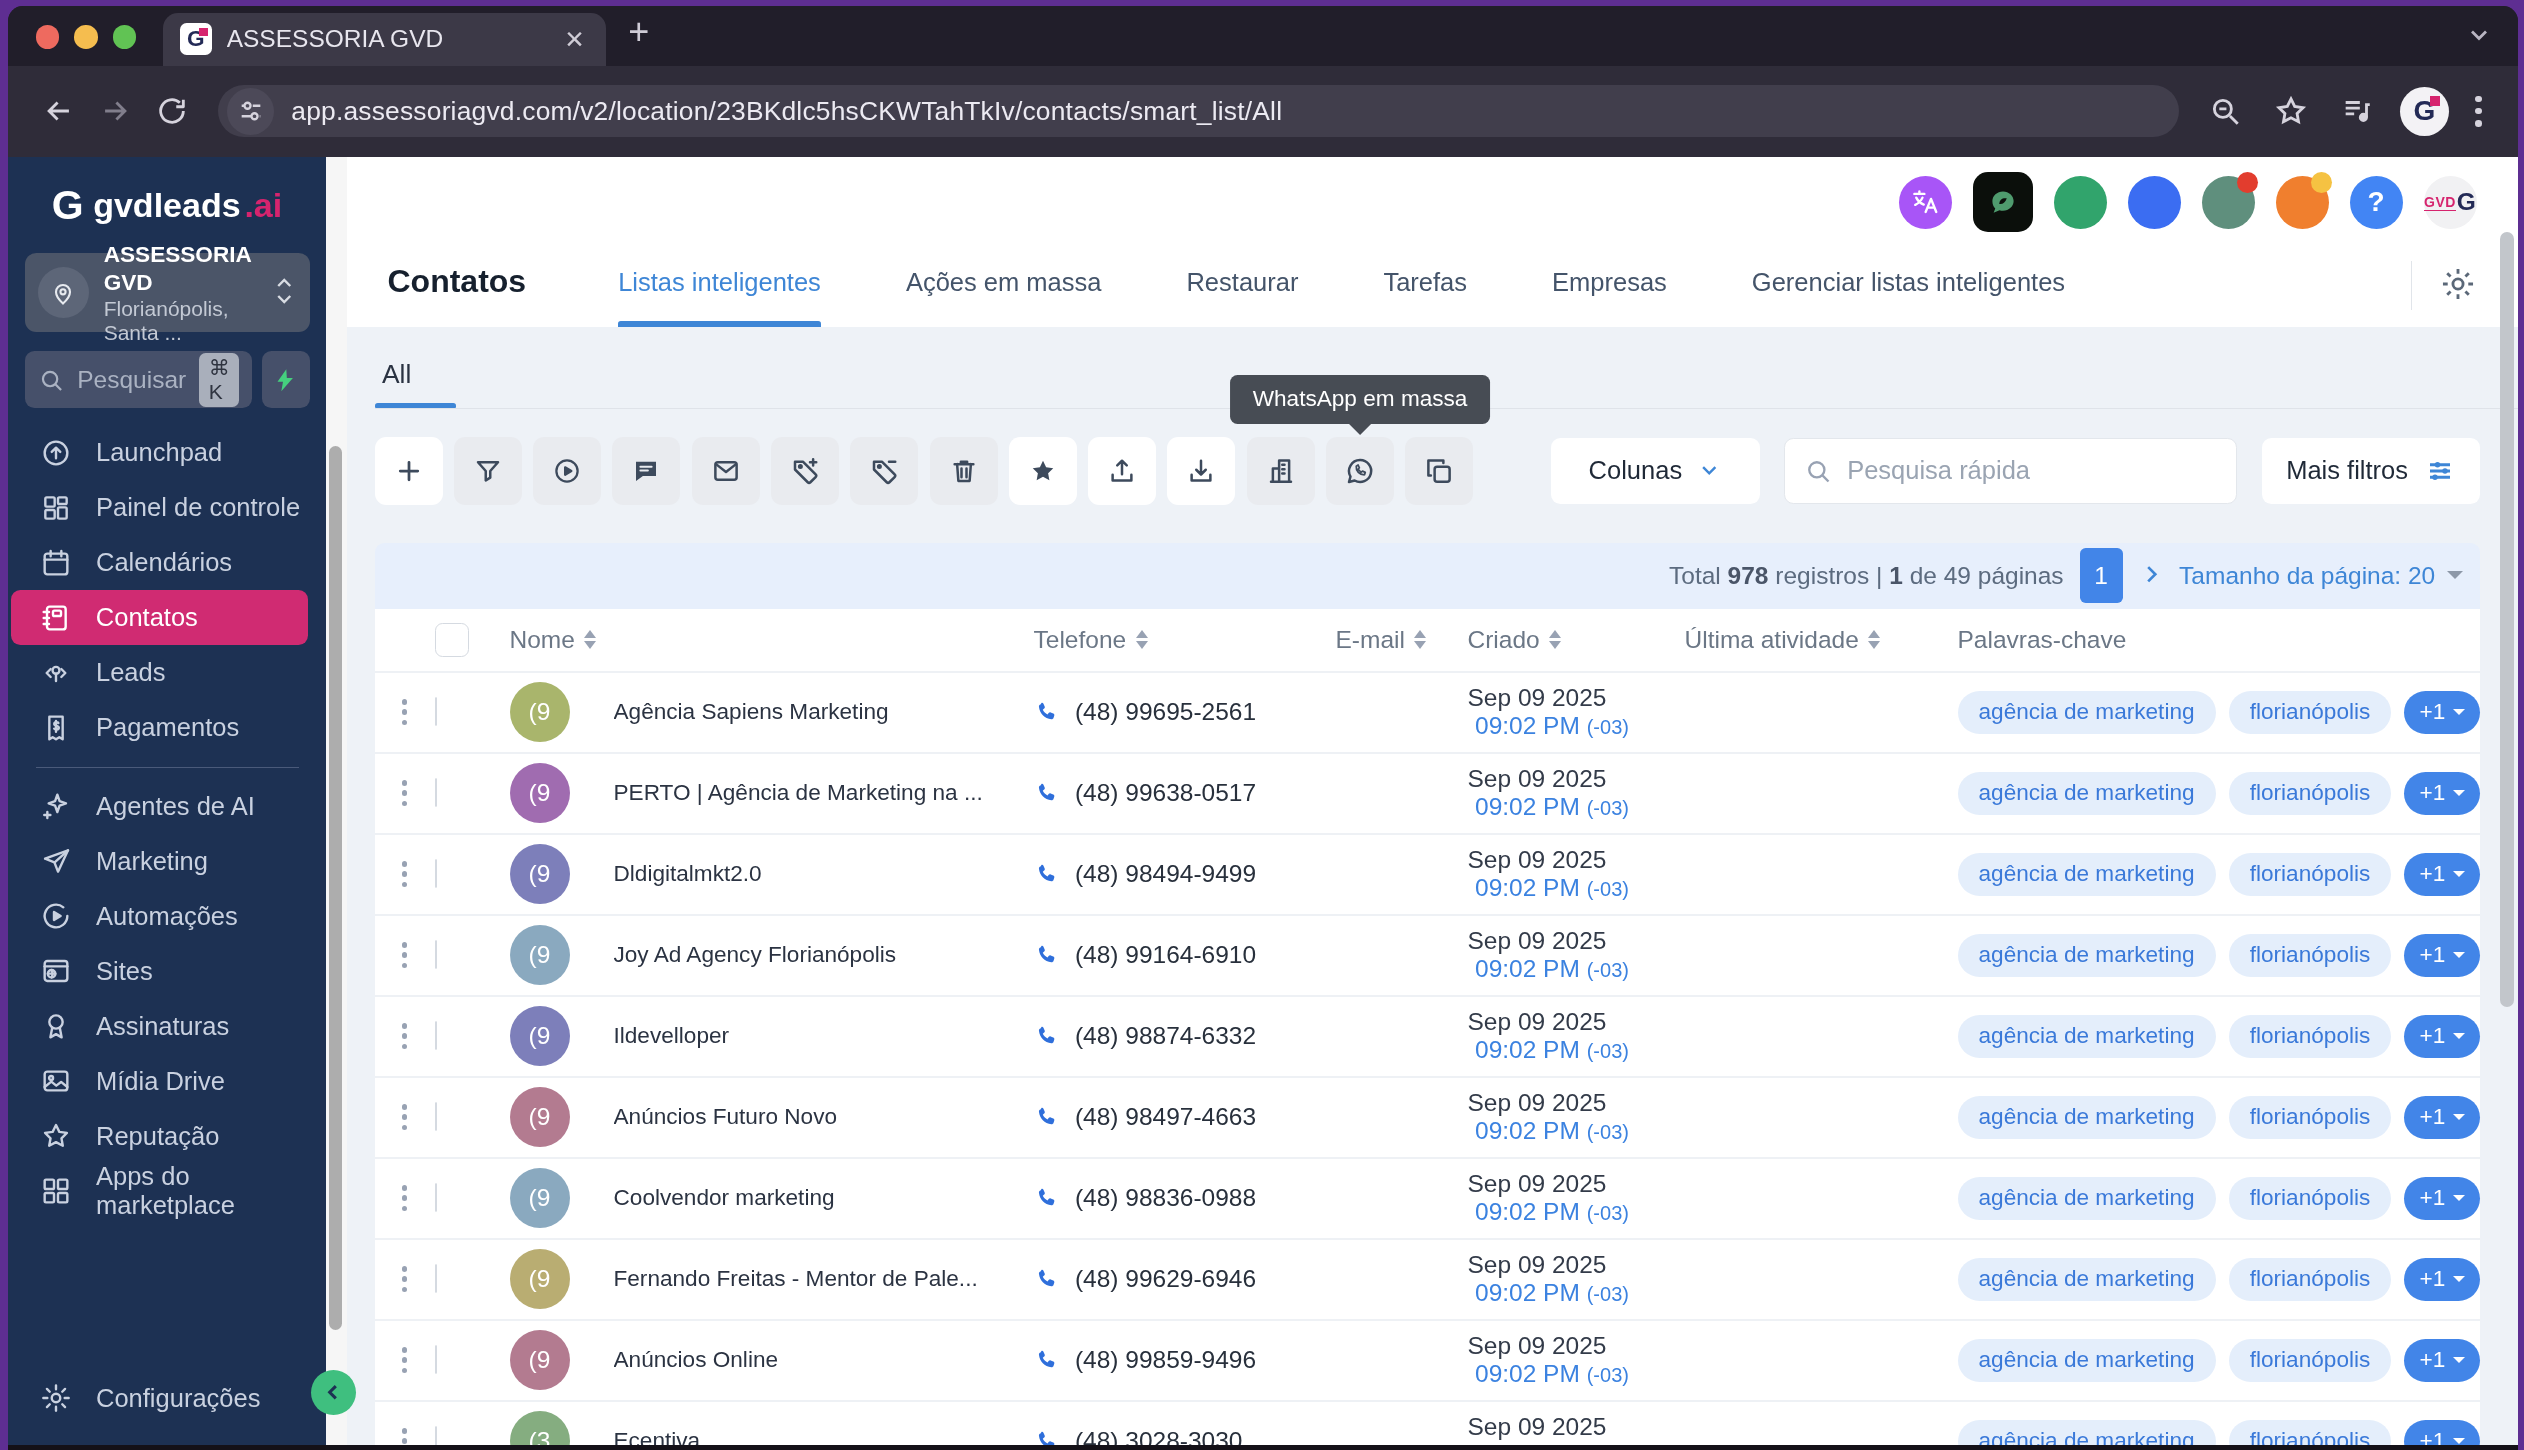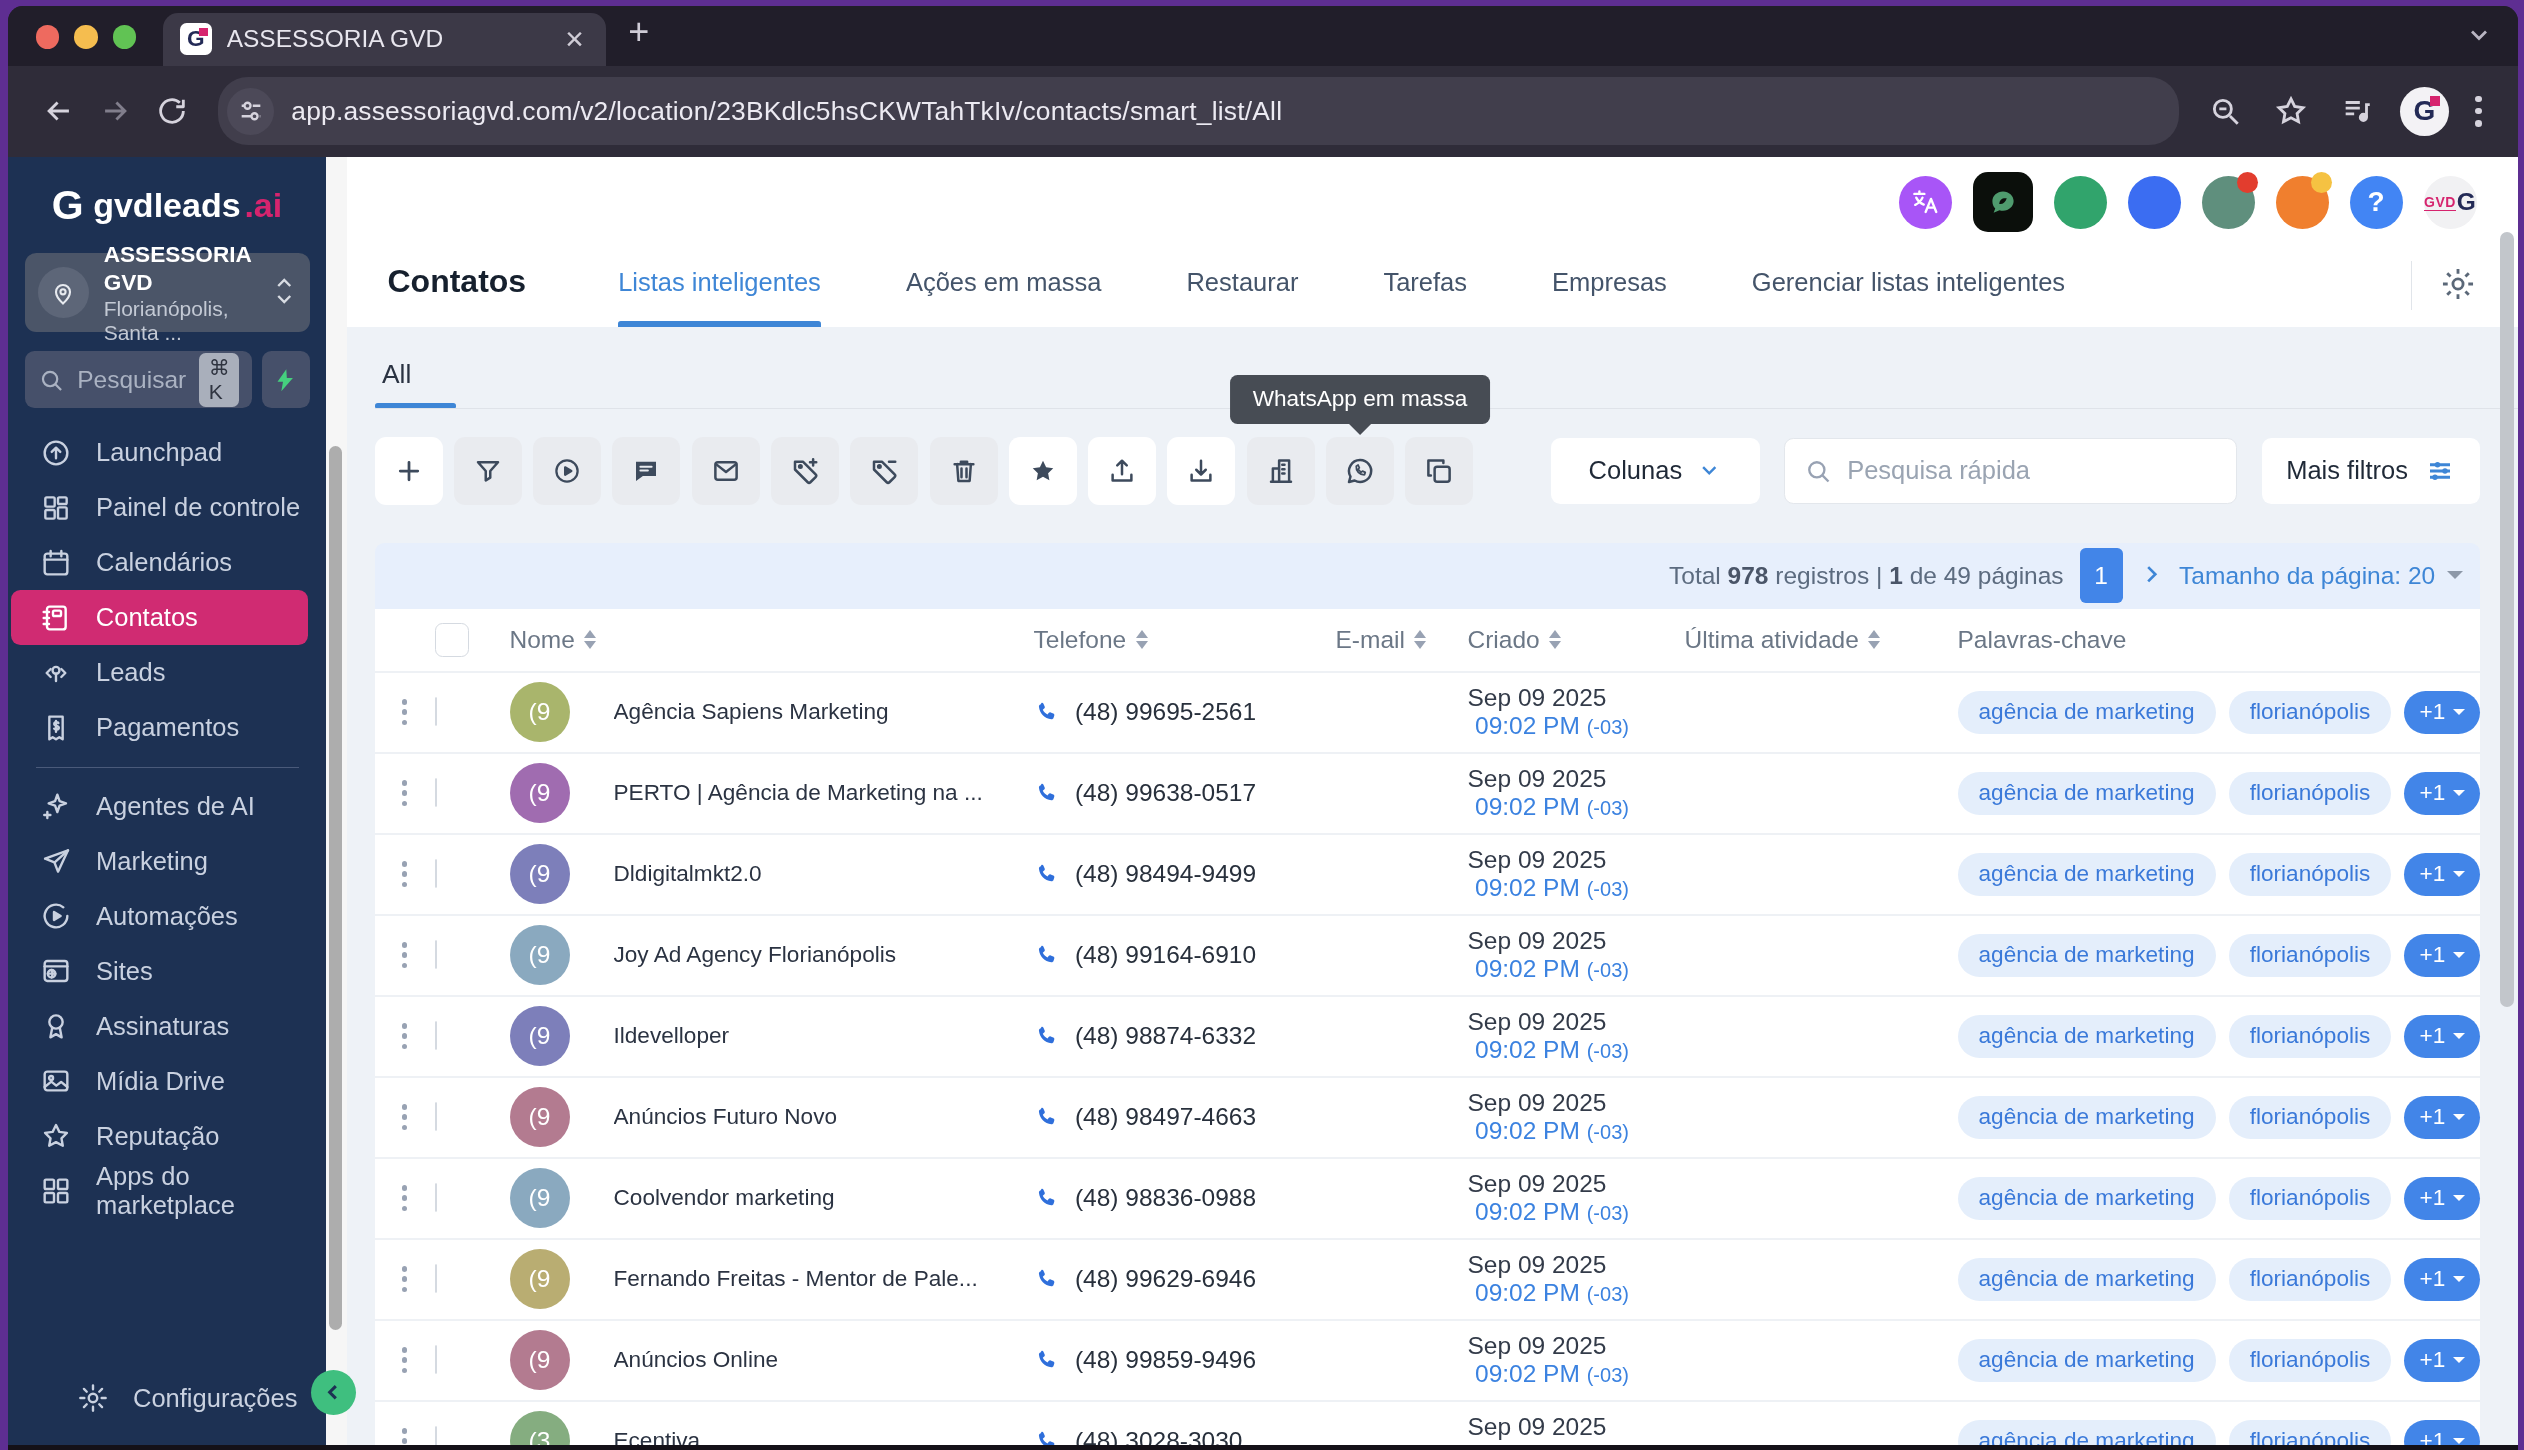--- a/index.html
+++ b/index.html
@@ -24,21 +24,21 @@
   .tab-title { flex:1; white-space:nowrap; overflow:hidden; }
   .tab-close { color:#cfccd6; font-size:24.5px; padding:0 3.8px; }
   .newtab { color:#cfccd6; font-size:36px; font-weight:300; padding:0 0 13.2px 22.6px; }
   .win-chev { position:absolute; right:24.5px; top:15px; color:#b9b5c2; }
   .win-chev svg{width:28px;height:28px;}
 
   .btoolbar { height:91px; background:#2f2c39; display:flex; align-items:center; padding:0 28px; gap:9.4px; flex:none; }
   .nav-ic { width:47px; height:47px; display:flex; align-items:center; justify-content:center; color:#d6d3dd; }
   .nav-ic.dim { color:#817e8c; }
   .nav-ic svg { width:34px; height:34px; }
-  .urlpill { flex:1; height:68px; background:#413e4c; border-radius:30px; display:flex; align-items:center;
+  .urlpill { flex:1; height:52px; background:#413e4c; border-radius:30px; display:flex; align-items:center;
     margin:0 13.2px; padding:0 9.4px; gap:17px; }
   .site-info { width:47px; height:47px; border-radius:50%; background:#4c4958; display:flex; align-items:center; justify-content:center; color:#d6d3dd;}
   .site-info svg{width:28px;height:28px;}
   .url { color:#eceaf2; font-size:26.4px; letter-spacing:0.2px; white-space:nowrap; }
   .bt-right { display:flex; align-items:center; gap:19px; }
   .chrome-avatar { width:49px; height:49px; border-radius:50%; background:#f3f2f5; display:flex; align-items:center; justify-content:center;
     color:#232a56; font-weight:bold; font-size:28px; position:relative;}
   .chrome-avatar i{position:absolute; right:8.5px; top:9.4px; width:10.4px;height:10.4px; background:#d6246e; font-style:normal;}
   .kebab-v { display:flex; flex-direction:column; gap:5.7px; padding:0 7.5px; }
   .kebab-v b { width:6.6px; height:6.6px; border-radius:50%; background:#d6d3dd; }
@@ -67,21 +67,21 @@
   .sb-search .ph { color:#aab2c2; font-size:24.5px; flex:1; }
   .kbd { background:#a9afbb; color:#2f3440; border-radius:6.6px; font-size:21px; padding:2.8px 9.4px; }
   .bolt-btn { width:57px; background:#46506a; border-radius:9.4px; display:flex; align-items:center; justify-content:center; }
   .bolt-btn svg { width:26.4px; height:26.4px; color:#45d07e; }
   .sb-nav { margin-top:17px; display:flex; flex-direction:column; }
   .sb-item { height:55px; display:flex; align-items:center; gap:24.5px; padding-left:32px; color:#c9d1e0; font-size:25.5px; }
   .sb-item .ic { width:32px; height:32px; flex:none; display:flex; }
   .sb-item .ic svg{ width:32px; height:32px; }
   .sb-item.active { background:#d02b72; color:#fff; border-radius:9.4px; margin:0 19px 0 3.8px; padding-left:28px; }
   .sb-divider { height:0.9px; background:#4a5a7a; margin:11.3px 28px; }
-  .sb-footer { margin-top:auto; margin-bottom:24.5px;margin-left:37px; }
+  .sb-footer { margin-top:auto; margin-bottom:24.5px; }
   .collapse-btn { position:absolute; right:-9.4px; bottom:35px; width:45px; height:45px; border-radius:50%;
     background:#3fbf7f; color:#1d3153; display:flex; align-items:center; justify-content:center; z-index:5; }
   .collapse-btn svg{width:24.5px;height:24.5px;}
   .sb-scrollstrip { position:absolute; right:0; top:0; bottom:0; width:21px; background:#f6f6f6; }
   .sb-thumb { position:absolute; left:3.8px; width:12.3px; border-radius:6.6px; background:#adadad; top:289px; height:884px; }
 
   
   .main { flex:1; display:flex; flex-direction:column; position:relative; overflow:hidden; }
   .white-head { background:#fff; }
   .apps-row { height:91px; display:flex; align-items:center; justify-content:flex-end; gap:21px; padding-right:41px; }

